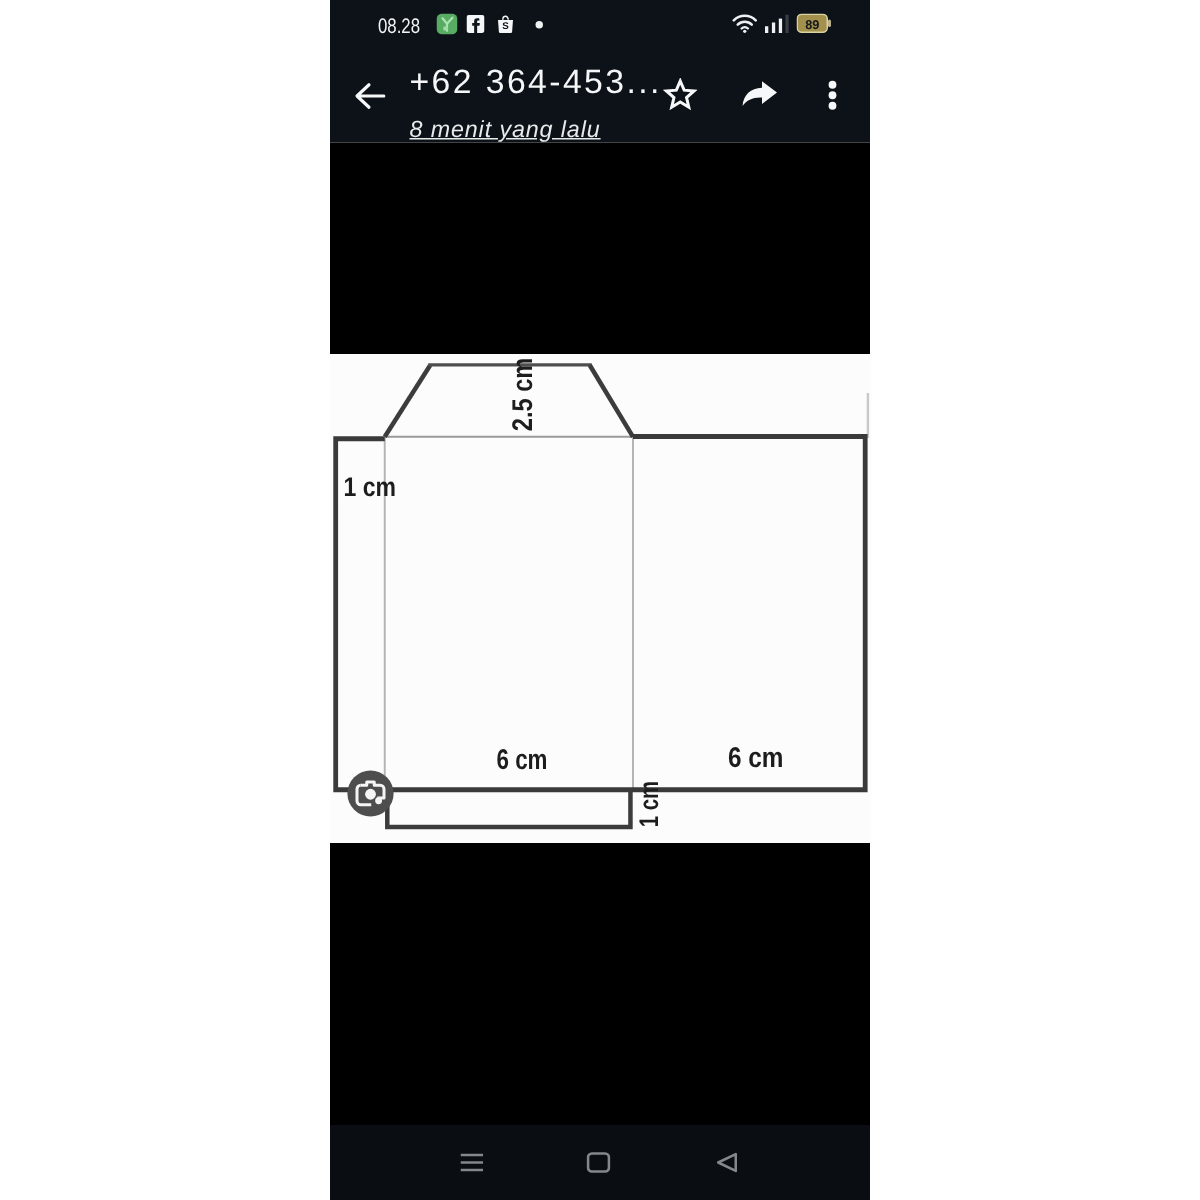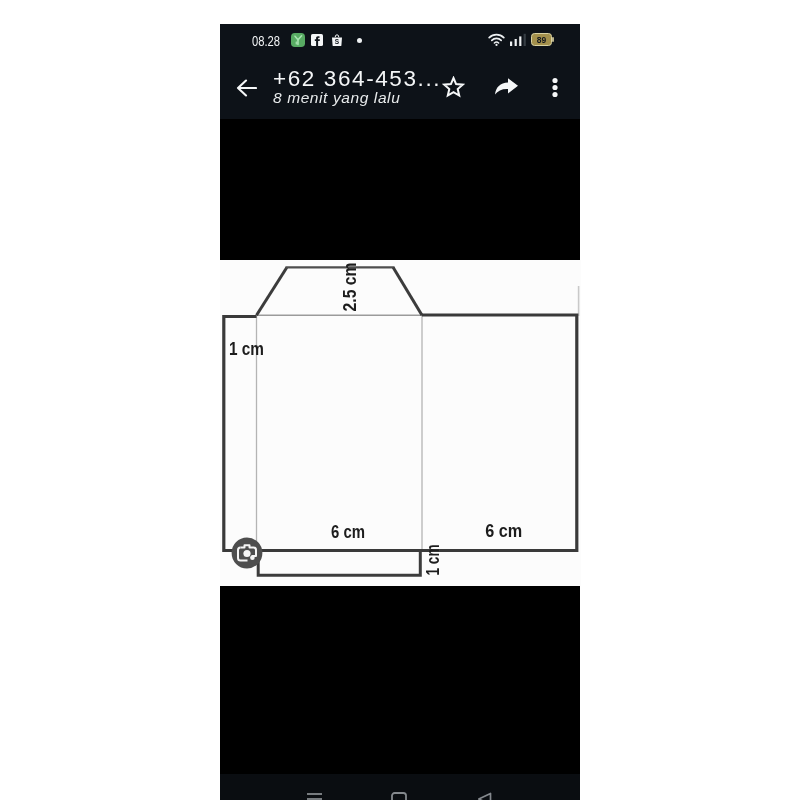--- a/index.html
+++ b/index.html
@@ -1,18 +1,18 @@
 <!DOCTYPE html>
 <html><head>
 <meta charset="utf-8">
 <style>
   html,body{margin:0;padding:0;width:800px;height:800px;background:#ffffff;overflow:hidden;
     font-family:"Liberation Sans",sans-serif;}
   .abs{position:absolute;}
-  #phone{position:absolute;left:220px;top:0;width:360px;height:600px;margin-top:24px;}
+  #phone{position:absolute;left:220px;top:0;width:360px;height:600px;}
 </style>
 </head>
 <body>
 
 <div id="phone">
 
   <div class="abs" style="left:0;top:0;width:360px;height:95px;background:#0d1218;"></div>
 
   <div class="abs" style="left:32px;top:9px;width:60px;height:16px;color:#f2f4f5;font-size:14px;letter-spacing:0px;transform:scaleX(0.8);transform-origin:left center;">08.28</div>
 
@@ -55,21 +55,21 @@
     <rect x="21" y="4" width="2" height="5" rx="1" fill="#b9b28a"></rect>
     <text x="10.5" y="10" font-size="8.5" font-weight="bold" fill="#14181d" text-anchor="middle" font-family="Liberation Sans">89</text>
   </svg>
 
   <svg class="abs" style="left:16px;top:55px" width="21" height="18" viewBox="0 0 21 18">
     <path d="M10 1.5 L2 9 L10 16.5 M2.3 9 H20" fill="none" stroke="#f5f7f8" stroke-width="2.1" stroke-linecap="round" stroke-linejoin="round"></path>
   </svg>
 
   <div class="abs" style="left:53px;top:42px;width:200px;height:24px;color:#f4f6f7;font-size:22.5px;letter-spacing:1.6px;">+62 364-453...</div>
 
-  <div class="abs" style="left:53px;top:65px;width:190px;height:18px;color:#e8ebec;font-size:15.5px;font-style:italic;letter-spacing:0.6px;">8 menit yang lalu</div>
+  <div class="abs" style="left:53px;top:78px;width:190px;height:18px;color:#e8ebec;font-size:15.5px;font-style:italic;letter-spacing:0.6px;text-decoration:underline;">8 menit yang lalu</div>
 
   <svg class="abs" style="left:222px;top:52px" width="23" height="22" viewBox="0 0 23 22">
     <path d="M11.5 2 l2.6 6.1 6.6 .55 -5 4.35 1.5 6.5 -5.7 -3.45 -5.7 3.45 1.5 -6.5 -5 -4.35 6.6 -.55 z" fill="none" stroke="#f5f7f8" stroke-width="2"></path>
   </svg>
 
   <svg class="abs" style="left:274px;top:54px" width="25" height="17" viewBox="0 0 25 17">
     <path d="M14 0.2 L24 7.7 L14 15.4 V11 C8 10.7 4 12.6 1 16.6 C1.7 9.2 6.3 4.8 14 4.5 Z" fill="#f5f7f8"></path>
   </svg>
 
   <svg class="abs" style="left:330px;top:52px" width="10" height="23" viewBox="0 0 10 23">

